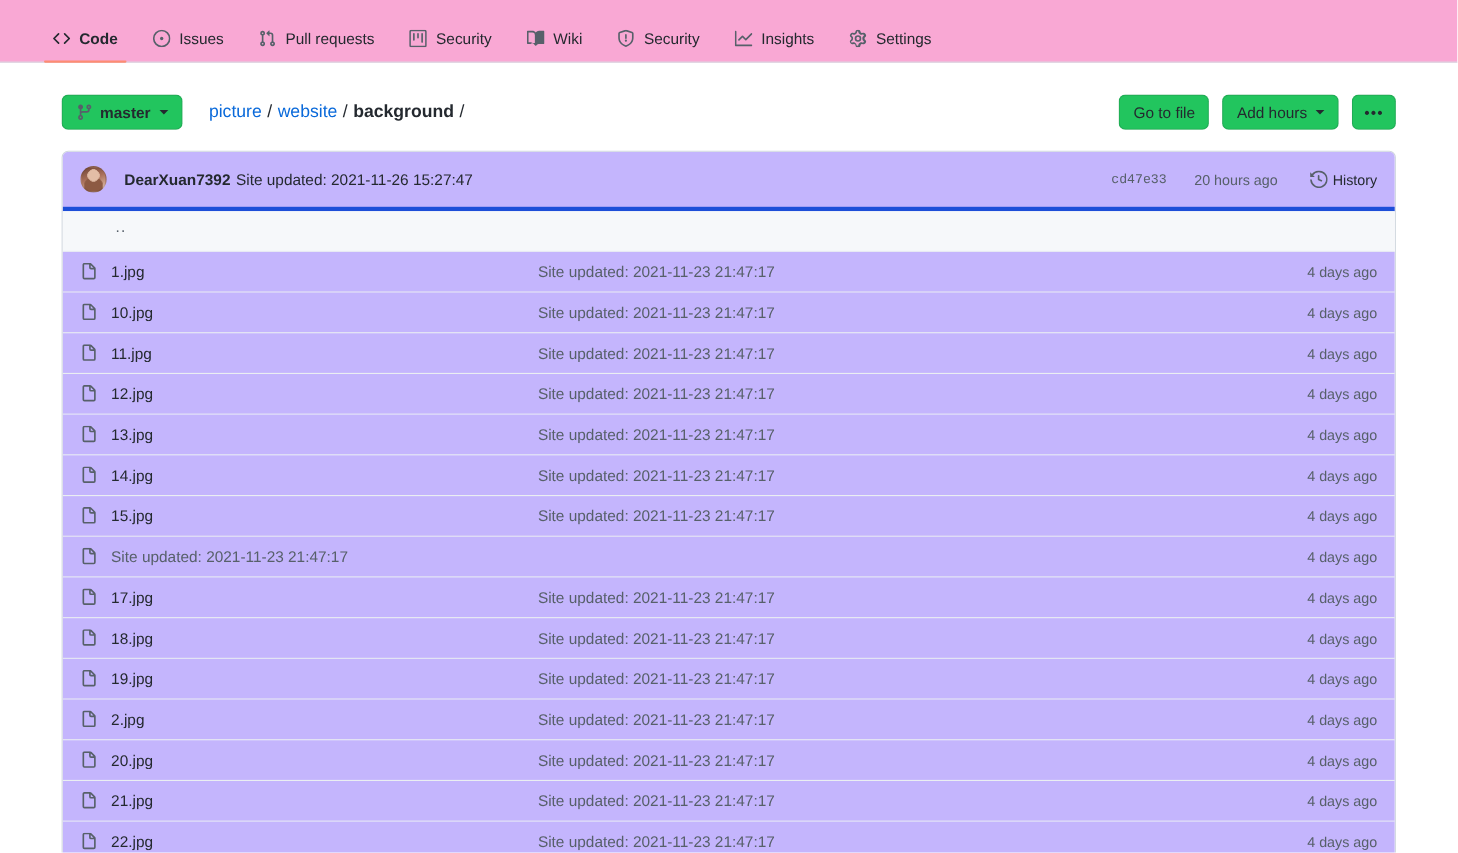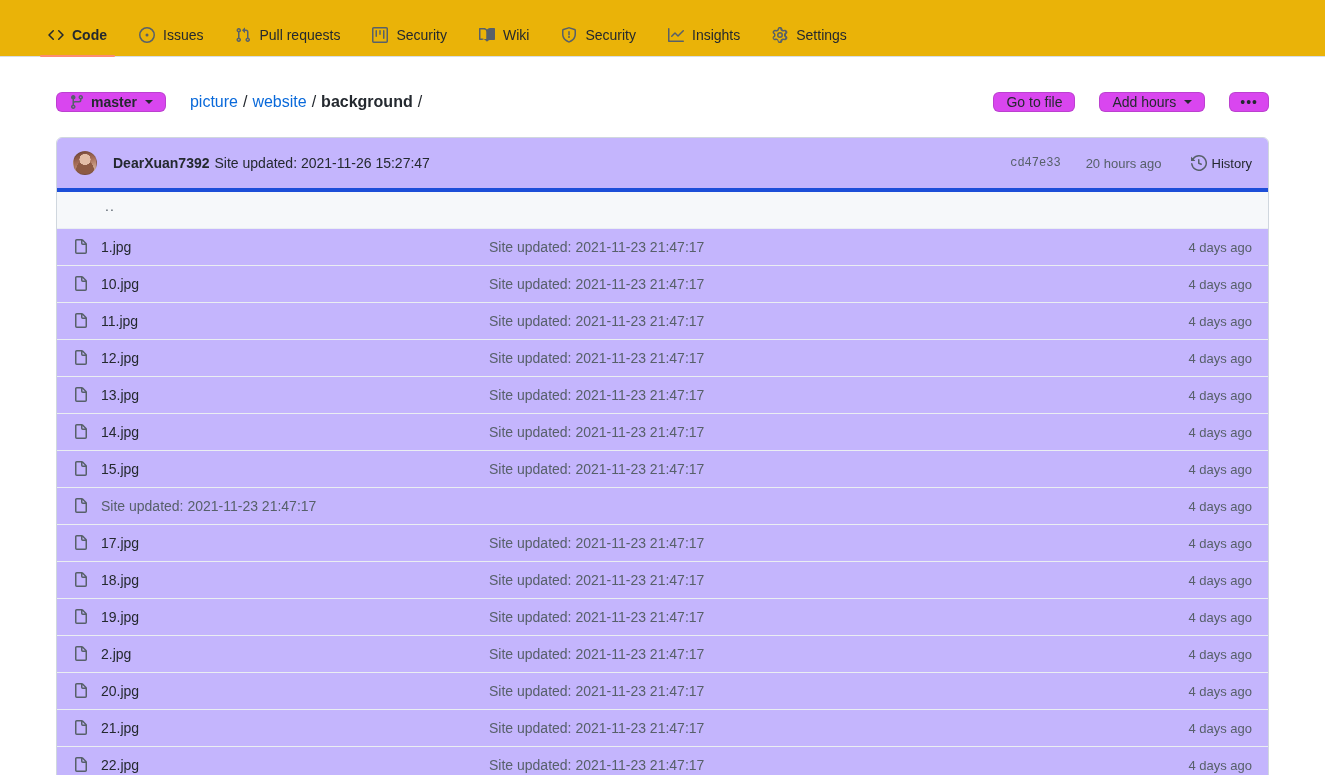--- a/index.html
+++ b/index.html
@@ -12,21 +12,21 @@
     overflow: hidden;
   }
 
   
   .repo-nav {
     height: 57px;
     border-bottom: 1px solid #d8dee4;
     display: flex;
     align-items: flex-end;
     padding-left: 32px;
-    background: #eab308;
+    background: #f9a8d4;
   }
   .nav-list { display: flex; align-items: flex-end; gap: 0; }
   .nav-item {
     display: flex;
     align-items: center;
     gap: 8px;
     padding: 0 16px 13px 16px;
     font-size: 14px;
     line-height: 1;
     color: #24292f;
@@ -52,26 +52,26 @@
   .toolbar {
     display: flex;
     align-items: center;
     padding: 24px 56px 0 56px;
     height: 66px;
   }
   .btn {
     display: inline-flex;
     align-items: center;
     gap: 6px;
-    height: 20px;
+    height: 32px;
     padding: 0 12px;
     font-size: 14px;
     font-weight: 500;
     color: #24292f;
-    background: #d946ef;
+    background: #22c55e;
     border: 1px solid rgba(27,31,36,0.15);
     border-radius: 6px;
     cursor: pointer;
     white-space: nowrap;
   }
   .btn-branch { font-weight: 600; padding: 0 12px; }
   .caret {
     width: 0; height: 0;
     border-left: 4px solid transparent;
     border-right: 4px solid transparent;
@@ -81,21 +81,21 @@
   .breadcrumb {
     margin-left: 24px;
     font-size: 16px;
     display: flex;
     align-items: center;
     flex-wrap: nowrap;
   }
   .bc-link { color: #0969da; cursor: pointer; text-decoration: none; }
   .bc-sep { color: #24292f; margin: 0 5px; }
   .bc-current { font-weight: 600; color: #24292f; }
-  .toolbar-right { margin-left: auto; display: flex; align-items: flex-start; gap: 24px; }
+  .toolbar-right { margin-left: auto; display: flex; align-items: flex-start; gap: 12px; }
   .btn-dots { padding: 0 10px; font-size: 14px; letter-spacing: 1px; }
 
   
   .filebox {
     margin: 14px 56px 0 56px;
     border: 1px solid #d0d7de;
     border-radius: 6px;
     overflow: hidden;
     background: #ffffff;
   }

